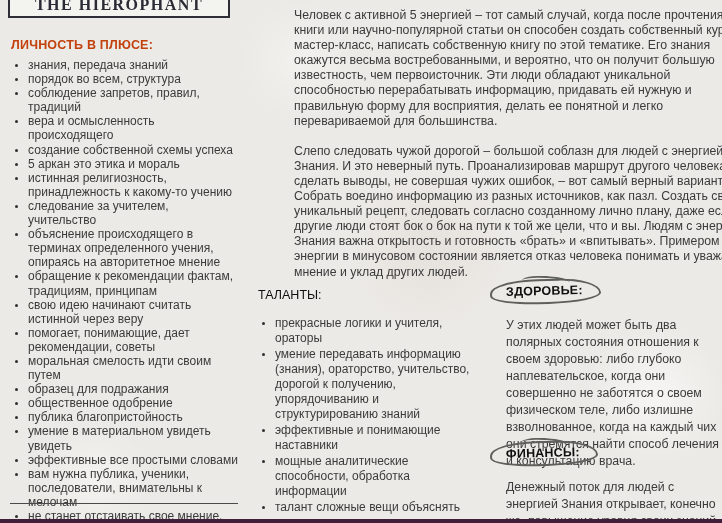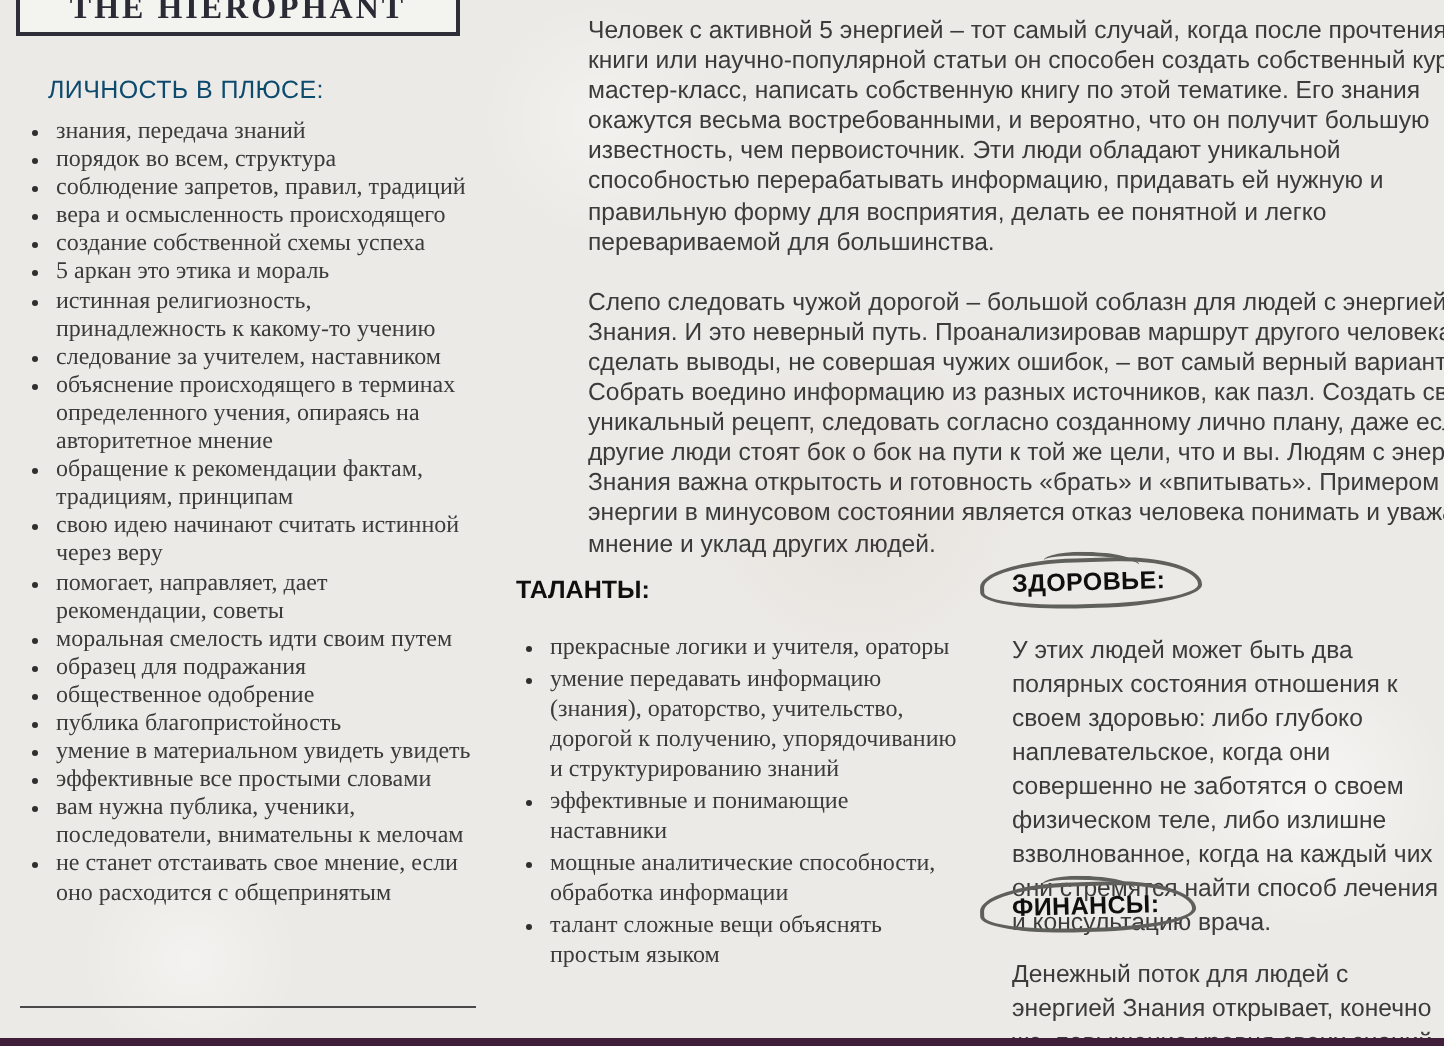--- a/index.html
+++ b/index.html
@@ -22,41 +22,41 @@
     border:2px solid #2e2e38;
     background:rgba(250,249,246,0.55);
     display:flex;align-items:flex-end;justify-content:center;
     box-sizing:border-box;
     font-family:"Liberation Serif","DejaVu Serif",serif;
     font-weight:bold;font-size:16px;letter-spacing:1.5px;
     color:#2b2b36;
     padding-bottom:2px;
   }
   .left-heading{
-    position:absolute;left:24px;top:38px;
-    font-size:12.5px;font-weight:normal;color:#0c4a6e;
+    position:absolute;left:11px;top:38px;
+    font-size:12.5px;font-weight:bold;color:#c2410c;
     letter-spacing:0.2px;
   }
   .left-list{
     position:absolute;left:11px;top:58px;width:228px;
     font-size:12px;line-height:14.1px;
   }
   ul{margin:0;padding-left:17px;}
-  li{margin:0;padding:0;font-family:Liberation Serif, serif;}
+  li{margin:0;padding:0;}
   li::marker{color:#2f2f2f;font-size:10px;}
   .intro{
     position:absolute;left:258px;top:8px;width:456px;
     font-size:12.3px;line-height:15.1px;margin-left:36px;
   }
   .intro p{margin:0 0 15px 0;}
   .talents{
     position:absolute;left:258px;top:288px;width:226px;
   }
   .section-heading{
-    font-size:12.5px;font-weight:bold;color:#0f0f0f;margin:0 0 14px 0;
+    font-size:12.5px;font-weight:normal;color:#0f0f0f;margin:0 0 14px 0;
   }
   .talents ul{font-size:12px;line-height:15px;}
   .talents li{margin-bottom:1px;}
   .health{position:absolute;left:490px;top:279px;width:230px;}
   .finances{position:absolute;left:490px;top:441px;width:230px;}
   .oval{
     position:relative;
     display:inline-block;
     padding:3px 16px 4px 14px;
     border:2px solid #5f5f5b;
@@ -94,25 +94,25 @@
 
 <div class="left-list">
   <ul>
       <li>знания, передача знаний</li>
       <li>порядок во всем, структура</li>
       <li>соблюдение запретов, правил, традиций</li>
       <li>вера и осмысленность происходящего</li>
       <li>создание собственной схемы успеха</li>
       <li>5 аркан это этика и мораль</li>
       <li>истинная религиозность, принадлежность к какому-то учению</li>
-      <li>следование за учителем, наставником</li>
+      <li>следование за учителем, учительство</li>
       <li>объяснение происходящего в терминах определенного учения, опираясь на авторитетное мнение</li>
       <li>обращение к рекомендации фактам, традициям, принципам</li>
       <li>свою идею начинают считать истинной через веру</li>
-      <li>помогает, направляет, дает рекомендации, советы</li>
+      <li>помогает, понимающие, дает рекомендации, советы</li>
       <li>моральная смелость идти своим путем</li>
       <li>образец для подражания</li>
       <li>общественное одобрение</li>
       <li>публика благопристойность</li>
       <li>умение в материальном увидеть увидеть</li>
       <li>эффективные все простыми словами</li>
       <li>вам нужна публика, ученики, последователи, внимательны к мелочам</li>
       <li>не станет отстаивать свое мнение, если оно расходится с общепринятым</li>
     </ul>
 </div>

